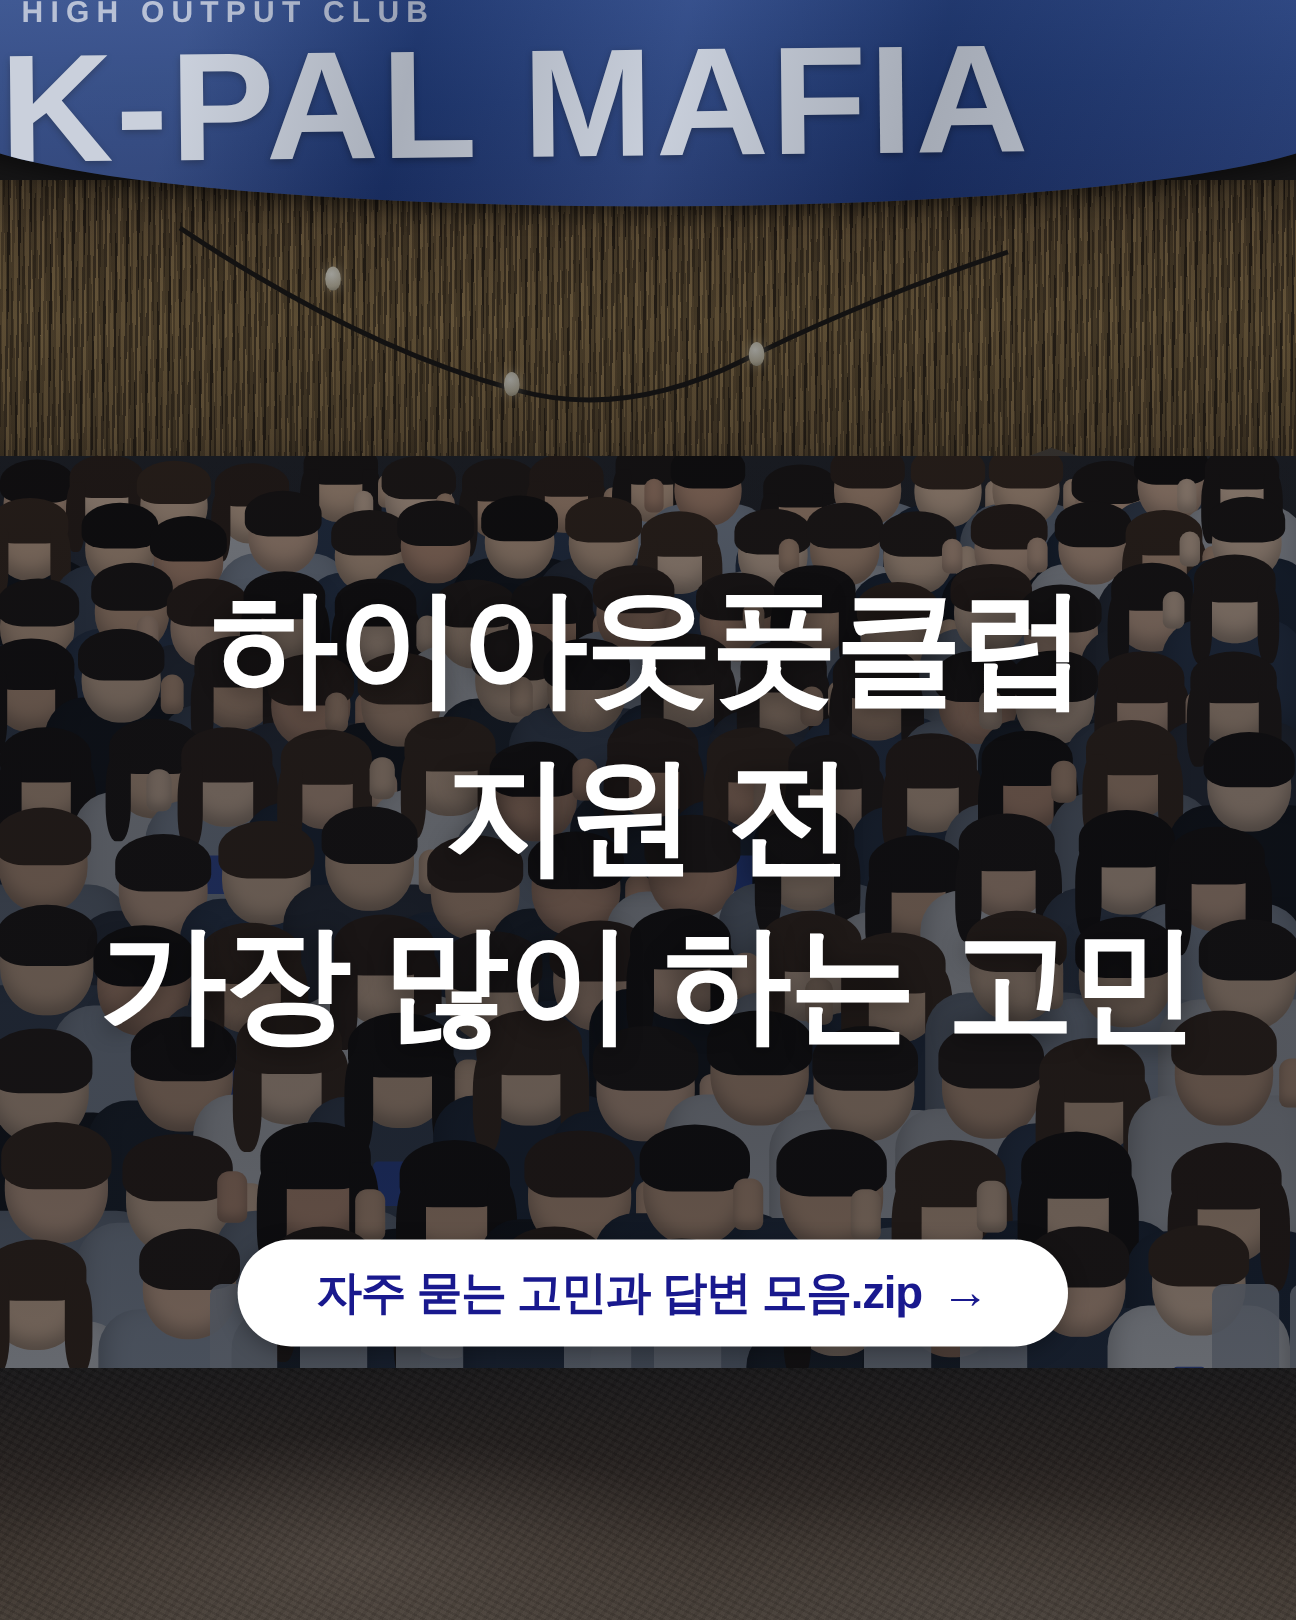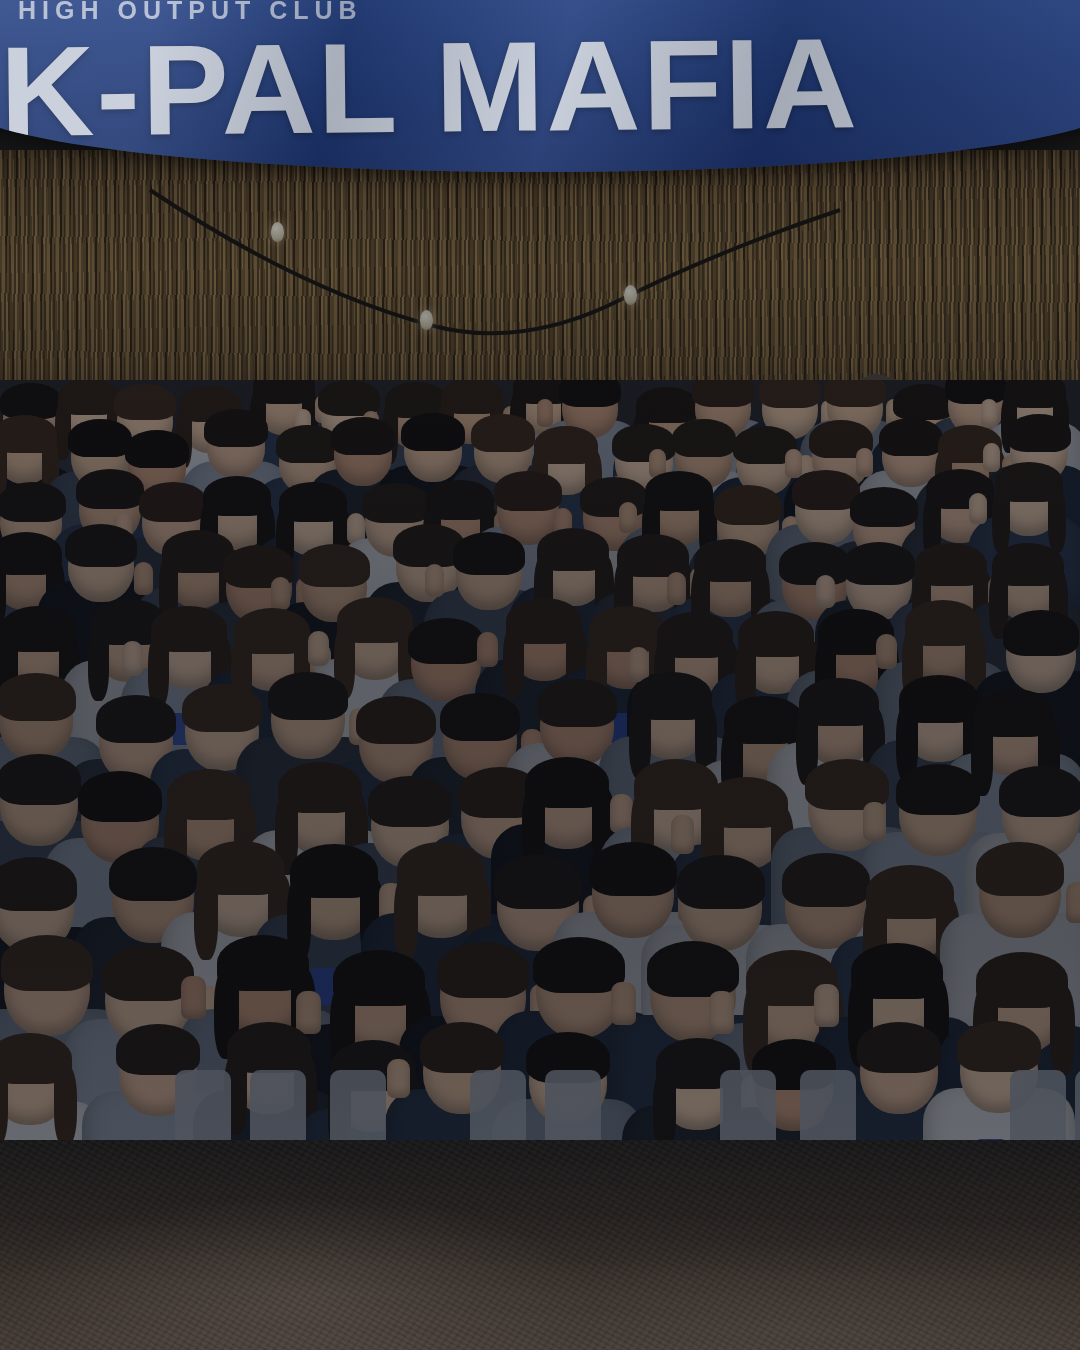--- a/index.html
+++ b/index.html
@@ -899,16 +899,25 @@
   </div>
 
   <div class="banner">
     <div class="banner-sub">HIGH OUTPUT CLUB</div>
     <div class="banner-title">K-PAL MAFIA</div>
   </div>
 
   <div class="content">
 
 
-
+    <div class="headline">
+      <span class="hl-line">하이아웃풋클럽</span>
+      <span class="hl-line">지원 전</span>
+      <span class="hl-line">가장 많이 하는 고민</span>
+    </div>
+
+    <div class="cta">
+      <span class="cta-label">자주 묻는 고민과 답변 모음.zip</span>
+      <span class="cta-arrow">→</span>
+    </div>
 
   </div>
 </div>
 
 </body></html>

